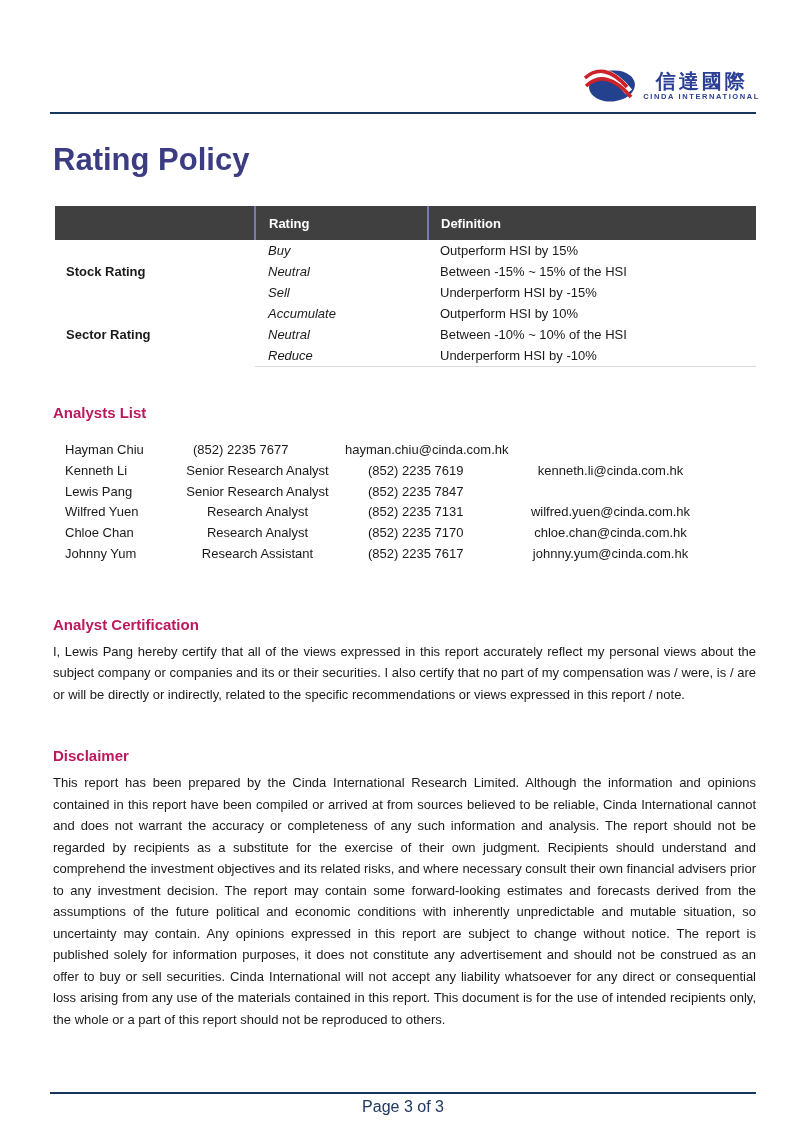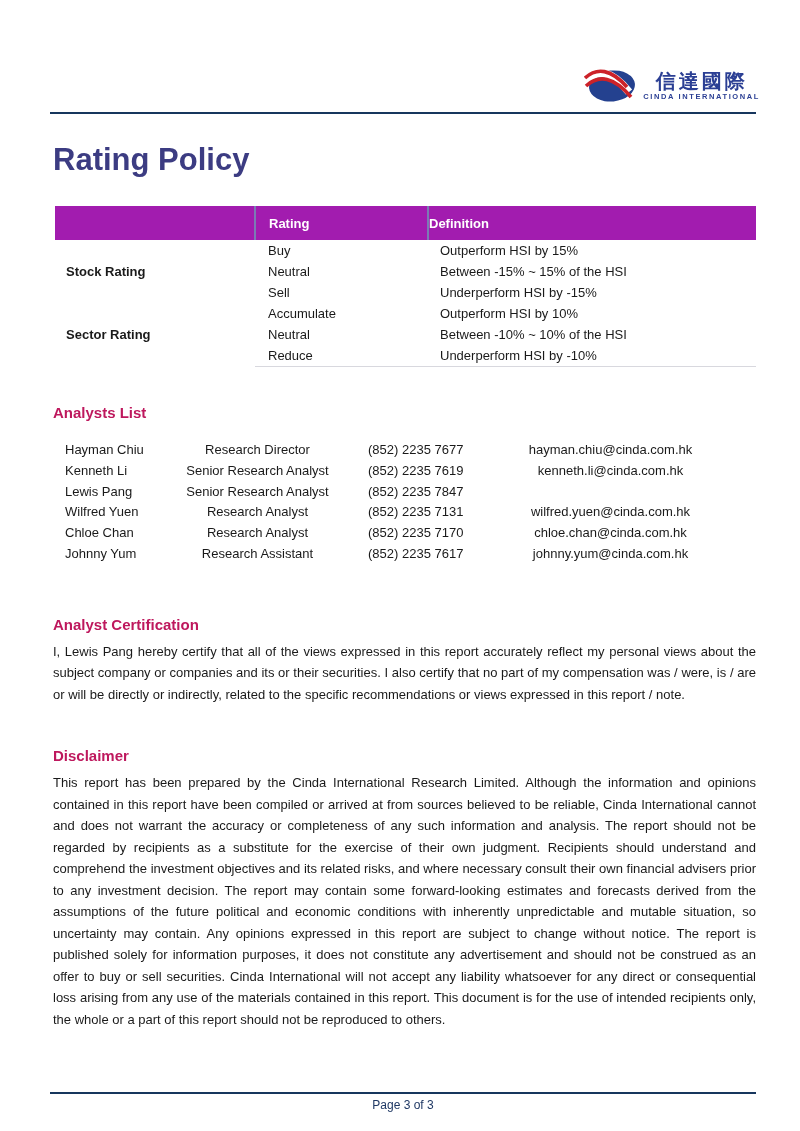--- a/index.html
+++ b/index.html
@@ -46,30 +46,30 @@
   }
 
   
   table.rating-table {
     margin-top: 33px; margin-left: 2px;
     width: 701px;
     border-collapse: collapse;
     font-size: 13px;
   }
   table.rating-table th {
-    background: #a21caf; color: #ffffff;
+    background: #404040; color: #ffffff;
     font-weight: bold; text-align: left;
     height: 34px; line-height: 21px;
   }
   table.rating-table th.col-cat { width: 200px; }
   table.rating-table th.col-rating { width: 173px; padding-left: 13px; border-left: 2px solid #7B7BB4; }
-  table.rating-table th.col-def { border-left: 2px solid #7B7BB4; }
+  table.rating-table th.col-def { padding-left: 12px; border-left: 2px solid #7B7BB4; }
   table.rating-table td { height: 21px; line-height: 21px; color: #1a1a1a; }
   table.rating-table td.cat { font-weight: bold; padding-left: 11px; vertical-align: middle; }
-  table.rating-table td.rating-cell { padding-left: 13px; }
+  table.rating-table td.rating-cell { padding-left: 13px; font-style: italic; }
   table.rating-table td.def-cell { padding-left: 12px; }
   table.rating-table tbody tr:last-child td { border-bottom: 1px solid #D8D8DE; }
 
   
   h2.section-heading {
     font-size: 15px; line-height: 18px;
     color: #be185d; font-weight: bold;
   }
   .analysts-heading { margin-top: 37px; }
   .cert-heading { margin-top: 51px; }
@@ -92,21 +92,21 @@
     margin-top: 7px;
     font-size: 13px; line-height: 21.5px;
     text-align: justify; color: #1a1a1a;
   }
 
   
   .doc-footer { position: absolute; left: 50px; right: 44px; top: 1044px; }
   .footer-rule { border-top: 2px solid #17365D; }
   .page-number {
     margin-top: 4px; text-align: center;
-    font-size: 12px; color: #1F3864;
+    font-size: 16px; color: #1F3864;
   }
 </style>
 </head>
 <body>
 
 <div class="page">
 
   <header class="doc-header">
     <div class="logo">
       <svg width="52" height="42" viewBox="0 0 52 42">
@@ -163,21 +163,20 @@
           <td class="def-cell">Underperform HSI by -10%</td>
         </tr>
       </tbody>
     </table>
 
     <h2 class="section-heading analysts-heading">Analysts List</h2>
 
     <div class="analysts">
       <div class="a-row">
         <div class="a-name">Hayman Chiu</div>
-        <div class="a-title">Research Director</div>
         <div class="a-phone">(852) 2235 7677</div>
         <div class="a-email">hayman.chiu@cinda.com.hk</div>
       </div>
       <div class="a-row">
         <div class="a-name">Kenneth Li</div>
         <div class="a-title">Senior Research Analyst</div>
         <div class="a-phone">(852) 2235 7619</div>
         <div class="a-email">kenneth.li@cinda.com.hk</div>
       </div>
       <div class="a-row">

